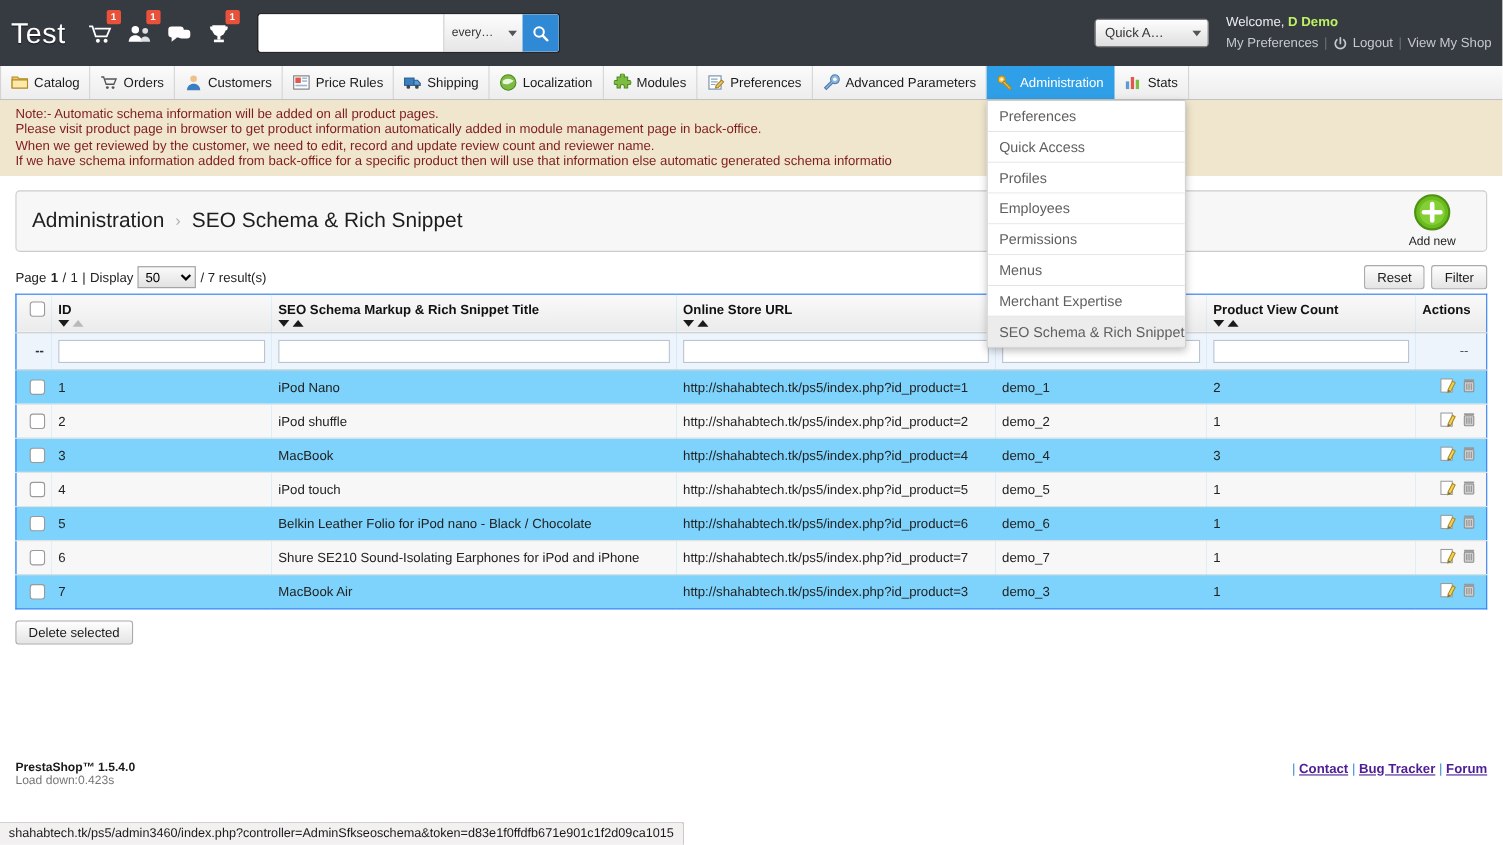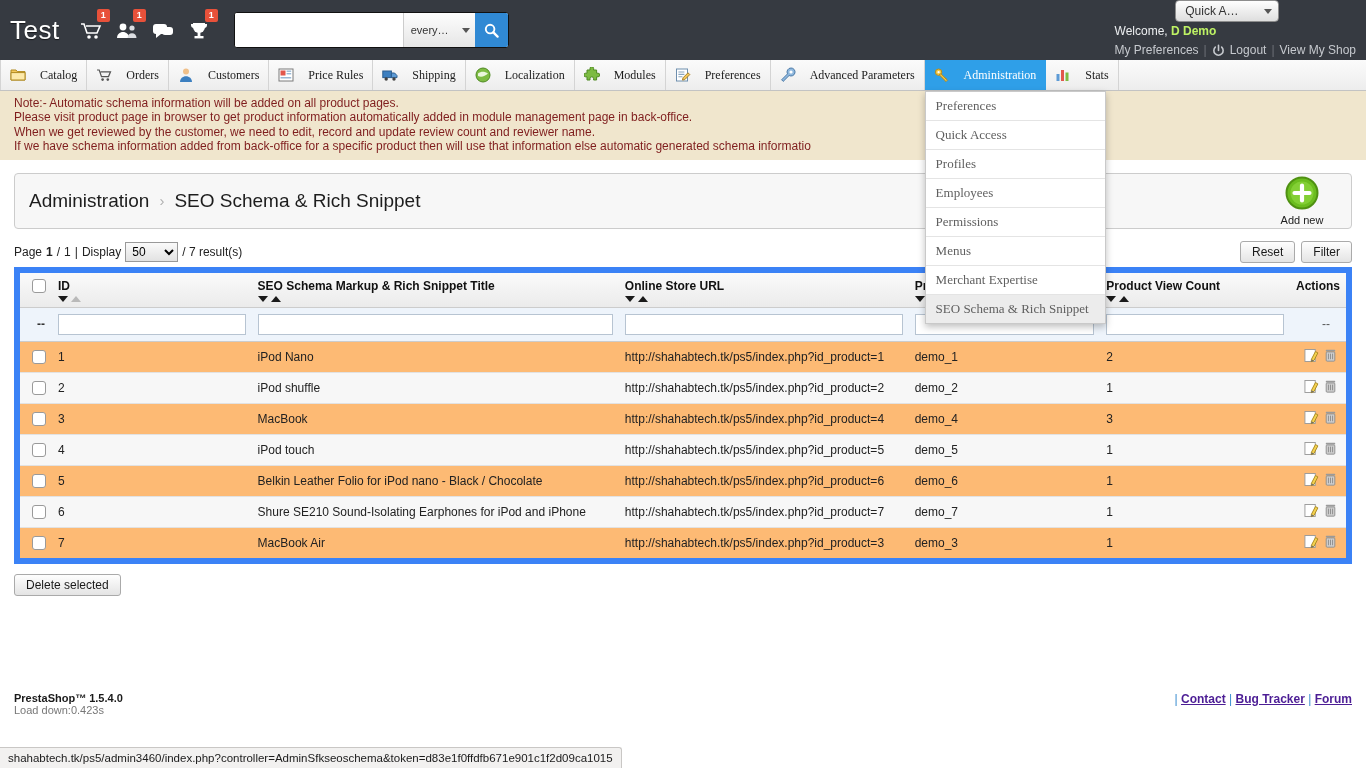--- a/index.html
+++ b/index.html
@@ -93,21 +93,20 @@
     cursor: pointer;
   }
 
   .topright {
     position: absolute;
     right: 0; top: 0;
     height: 60px;
     display: flex;
     align-items: center;
     padding-right: 10px;
-    flex-direction: column;
   }
   .quick-access {
     width: 104px; height: 26px;
     background: linear-gradient(#fefefe,#dedede);
     border: 1px solid #8c8c8c;
     border-radius: 4px;
     display: flex;
     align-items: center;
     justify-content: space-between;
     padding: 0 6px 0 9px;
@@ -131,29 +130,28 @@
     background: linear-gradient(#fbfbfb,#ededed);
     border-bottom: 1px solid #c3c3c3;
     display: flex;
     align-items: stretch;
     position: relative;
     z-index: 50;
   }
   .menu-item {
     display: flex;
     align-items: center;
-    gap: 14px;
+    gap: 5px;
     padding: 0 9px;
     border-right: 1px solid #d4d4d4;
     font-size: 12px;
     color: #1a1a1a;
     cursor: pointer;
     position: relative;
     white-space: nowrap;
-    font-family: Liberation Serif, serif;
   }
   .menu-item:first-child { border-left: 1px solid #d4d4d4; }
   .menu-item.active {
     background: #2f9fe8;
     color: #fff;
     border-right-color: #2f9fe8;
   }
   .menu-ico { width: 16px; height: 16px; display: inline-block; position: relative; flex: none; }
 
   
@@ -250,22 +248,22 @@
     border-radius: 3px;
     background: linear-gradient(#fefefe,#e4e4e4);
     color: #1a1a1a;
     cursor: pointer;
   }
 
   
   table.list {
     width: 100%;
     border-collapse: collapse;
-    border: 6px solid #3b82f6;
-    background: #fdba74;
+    border: 1px solid #3b82f6;
+    background: #7dd3fc;
     font-size: 12px;
   }
   table.list thead th {
     background: linear-gradient(#fafafa,#ebebeb);
     border-bottom: 1px solid #ccc;
     text-align: left;
     padding: 6px 6px 5px 6px;
     font-size: 12px;
     color: #111;
     font-weight: bold;

